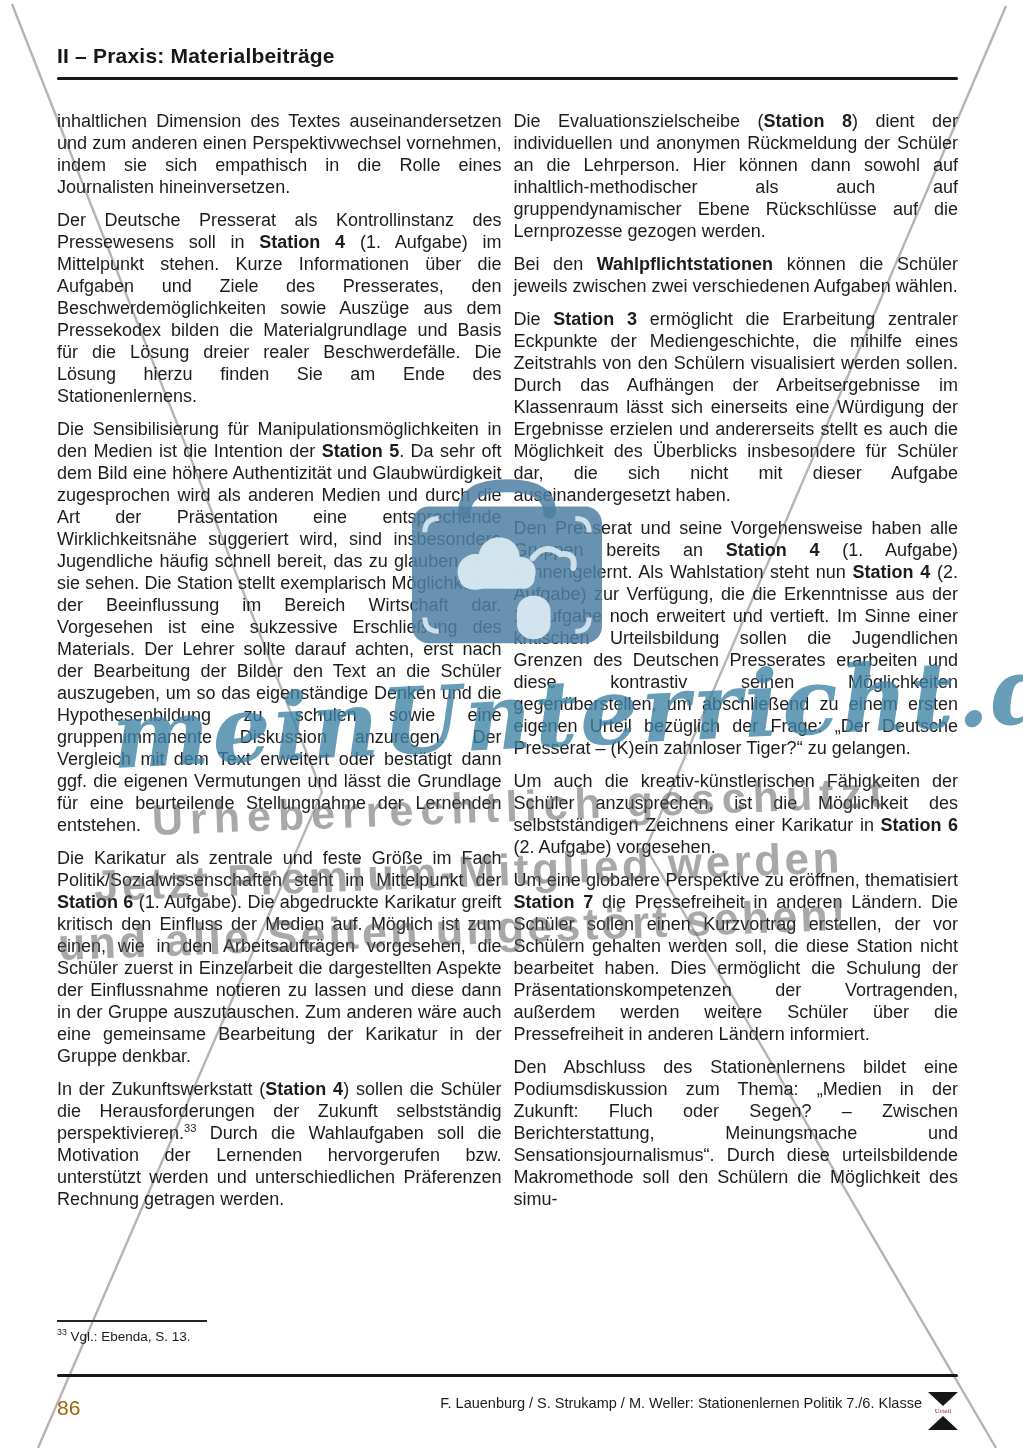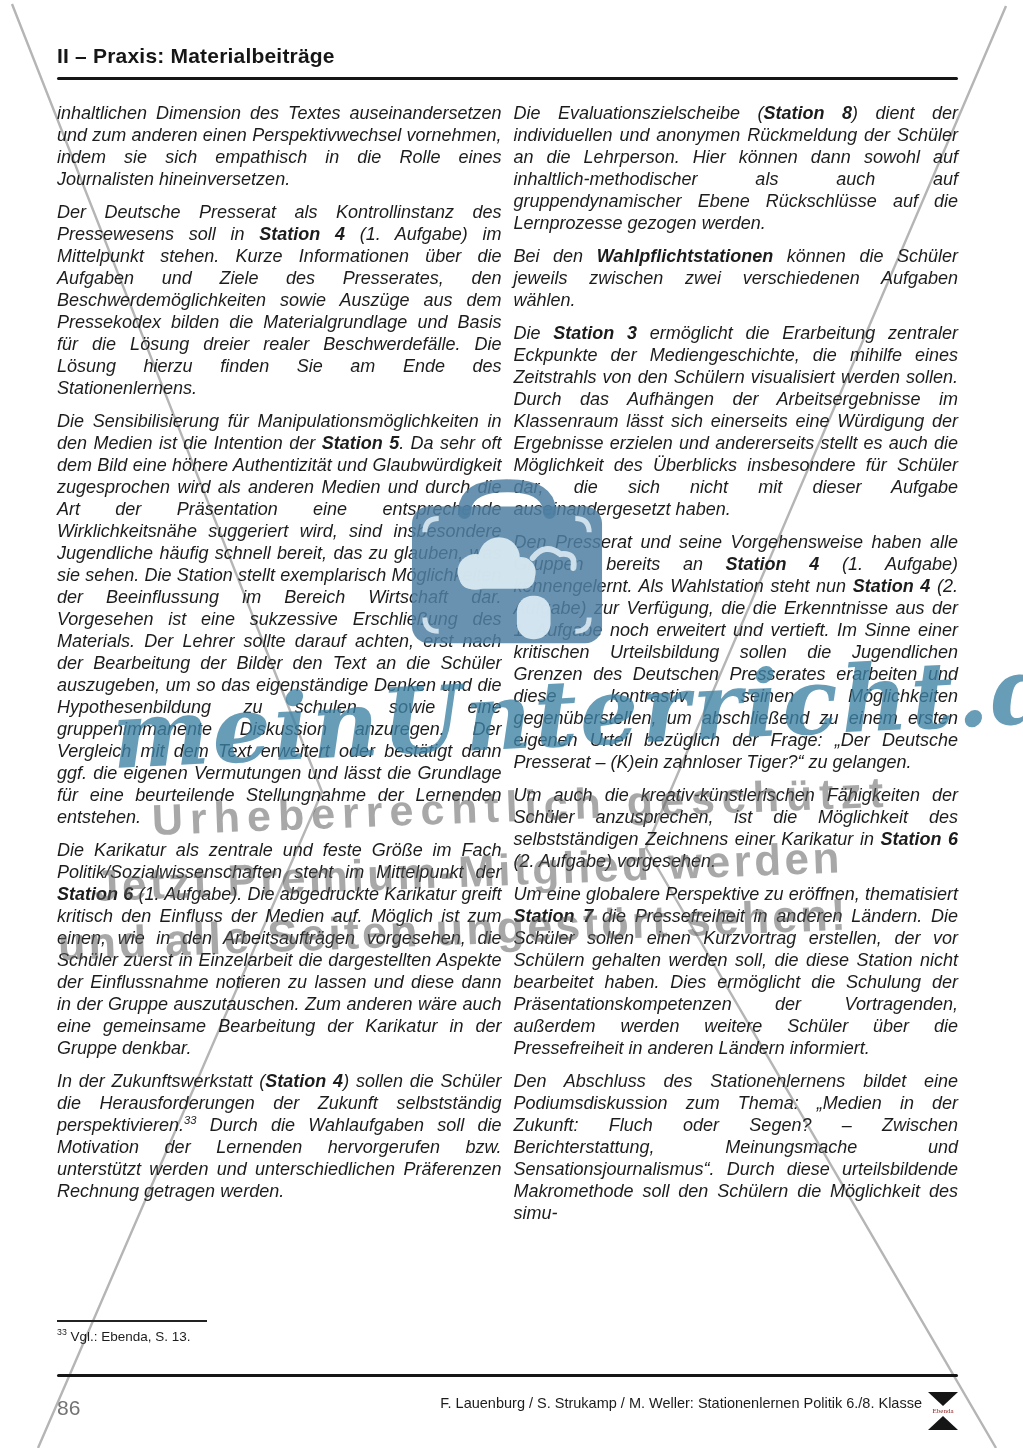--- a/index.html
+++ b/index.html
@@ -6,36 +6,36 @@
   body{width:1023px;height:1448px;overflow:hidden;background:#ffffff;}
   .page{position:relative;width:1023px;height:1448px;background:#ffffff;
         font-family:"Liberation Sans",sans-serif;color:#1c1c1c;border-radius:26px;}
 
   
   .header-title{position:absolute;left:57px;top:44px;font-size:21px;font-weight:bold;
                 letter-spacing:.2px;color:#161616;}
   .header-rule{position:absolute;left:57px;top:77px;width:901px;height:3px;background:#161616;border-radius:2px;}
 
   
-  .body{position:absolute;left:57px;top:102px;width:901px;display:flex;gap:12px;font-style:italic;}
+  .body{position:absolute;left:57px;top:110px;width:901px;display:flex;gap:12px;}
   .col{flex:1 1 0;min-width:0;}
   .col p{margin:0 0 11px 0;font-size:18px;line-height:22px;text-align:justify;
          text-justify:inter-word;color:#1c1c1c;}
   .col p b{font-weight:bold;}
   .col p sup{vertical-align:super;font-size:0.62em;line-height:0;}
 
   
   .footnote-block{position:absolute;left:57px;top:1320px;}
   .footnote-rule{width:150px;height:2px;background:#222;margin-bottom:5px;}
   .footnote{font-size:13.5px;color:#1c1c1c;}
   .footnote sup{vertical-align:super;font-size:0.65em;}
 
   
   .footer-rule{position:absolute;left:57px;top:1374px;width:901px;height:3px;background:#161616;border-radius:2px;}
-  .page-number{position:absolute;left:57px;top:1396px;font-size:21px;color:#737373;}
+  .page-number{position:absolute;left:57px;top:1396px;font-size:21px;color:#a16207;}
   .credits{position:absolute;right:101px;top:1394px;text-align:right;font-size:14.5px;line-height:19px;color:#1c1c1c;}
   .persen-logo{position:absolute;left:928px;top:1392px;width:30px;height:40px;}
   .persen-logo .tri-down{width:0;height:0;border-left:15px solid transparent;border-right:15px solid transparent;border-top:14px solid #151515;}
   .persen-logo .persen-text{width:30px;text-align:center;font-family:"Liberation Serif",serif;
        font-size:7px;line-height:10px;color:#8b1a1a;}
   .persen-logo .tri-up{width:0;height:0;border-left:15px solid transparent;border-right:15px solid transparent;border-bottom:14px solid #151515;}
 
   
   .scan-lines{position:absolute;left:0;top:0;width:1023px;height:1448px;pointer-events:none;}
 
@@ -111,21 +111,21 @@
     </svg>
     <div class="wm-script">meinUnterricht.de</div>
     <div class="wm-gray wm-l1">Urheberrechtlich geschützt</div>
     <div class="wm-gray wm-l2">Jetzt Premium-Mitglied werden</div>
     <div class="wm-gray wm-l3">und alle Seiten ungestört sehen!</div>
   </div>
 
   <div class="footer-rule"></div>
   <div class="page-number">86</div>
   <div class="credits">
-    <div>F. Lauenburg / S. Strukamp / M. Weller: Stationenlernen Politik 6./8. Klasse</div>
+    <div>F. Lauenburg / S. Strukamp / M. Weller: Stationenlernen Politik 7./6. Klasse</div>
   </div>
   <div class="persen-logo">
     <div class="tri-down"></div>
-    <div class="persen-text">Ebenda</div>
+    <div class="persen-text">Urteil</div>
     <div class="tri-up"></div>
   </div>
 
 </div>
 
 </body></html>

